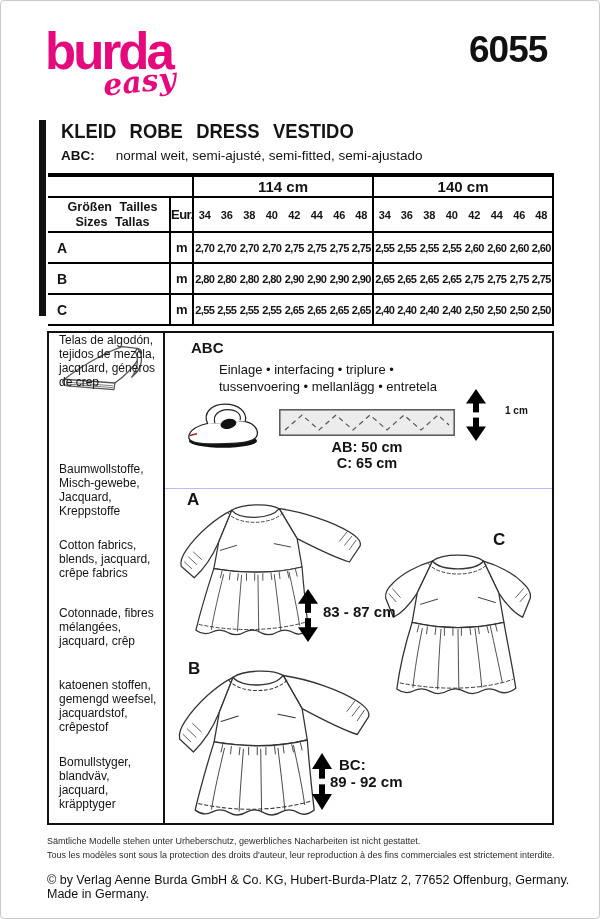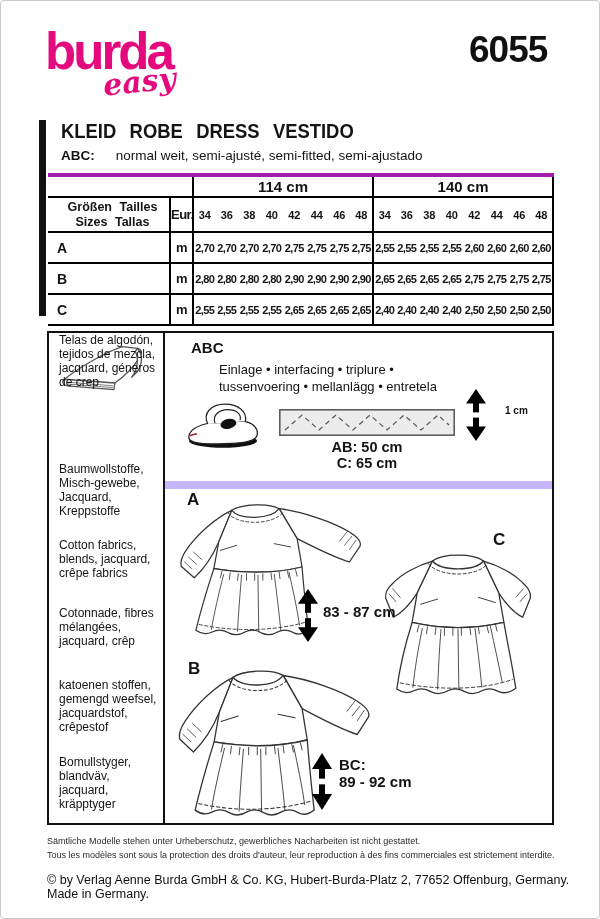--- a/index.html
+++ b/index.html
@@ -15,21 +15,21 @@
     font-style:italic;font-weight:700;font-size:30px;color:#e5097e;transform:rotate(-6deg);}
   .pattern-number{position:absolute;left:468px;top:28px;font-size:37px;font-weight:700;letter-spacing:-1px;color:#111;}
   
   .title-bar{position:absolute;left:38px;top:119px;width:7px;height:196px;background:#111;}
   .main-title{position:absolute;left:60px;top:119px;font-size:20px;font-weight:700;
     word-spacing:9px;letter-spacing:0px;transform:scaleX(.92);transform-origin:left top;white-space:nowrap;}
   .fit-line{position:absolute;left:60px;top:147px;font-size:13.5px;white-space:nowrap;}
   .fit-line b{margin-right:21px;}
   
   table.yardage{position:absolute;left:47px;top:172px;width:506px;border-collapse:collapse;
-    table-layout:fixed;border-top:4px solid #a21caf;}
+    table-layout:fixed;border-top:4px solid #000000;}
   .yardage td{border-bottom:2px solid #000;padding:0;vertical-align:middle;text-align:center;
     font-weight:700;overflow:hidden;white-space:nowrap;}
   .yardage .bl{border-left:2px solid #000;}
   .yardage .br{border-right:2px solid #000;}
   .yardage col.c-lbl{width:122px;} .yardage col.c-eur{width:23px;} .yardage col.c-sz{width:22.5px;}
   .yardage tr.r-grp td{height:19px;font-size:15px;}
   .yardage tr.r-sz td{height:33px;}
   .yardage td.hlbl{text-align:center;padding-left:8px;font-size:12.5px;line-height:1.2;word-spacing:4px;}
   .yardage td.eur{font-size:13px;letter-spacing:-0.5px;}
   .yardage td.sz{font-size:11px;}
@@ -39,21 +39,21 @@
   
   .main-box{position:absolute;left:46px;top:330px;width:507px;height:494px;
     border:2px solid #111;box-sizing:border-box;}
   .sidebar{position:absolute;left:0;top:0;width:116px;height:100%;border-right:2px solid #111;box-sizing:border-box;}
   .fabric-icon{position:absolute;left:8px;top:8px;}
   .fabric-list{position:absolute;left:0;top:0;width:100%;height:100%;}
   .fabric-item{position:absolute;left:10px;width:100px;font-size:12px;line-height:1.17;}
   .fabric-item:nth-child(1){top:61px;} .fabric-item:nth-child(2){top:129px;}
   .fabric-item:nth-child(3){top:205px;} .fabric-item:nth-child(4){top:273px;}
   .fabric-item:nth-child(5){top:345px;} .fabric-item:nth-child(6){top:422px;}
-  .abc-panel{position:absolute;left:116px;top:0;right:0;height:156px;border-bottom:8px solid #c4b5fd;box-sizing:border-box;}
+  .abc-panel{position:absolute;left:116px;top:0;right:0;height:156px;border-bottom:1px solid #c4b5fd;box-sizing:border-box;}
   .abc-heading{position:absolute;left:26px;top:6px;font-size:15px;font-weight:700;}
   .abc-materials{position:absolute;left:26px;top:28px;width:232px;font-size:13px;line-height:1.32;margin-left:28px;}
   .iron{position:absolute;left:18px;top:64px;}
   .strip{position:absolute;left:114px;top:76px;}
   .strip-ab{position:absolute;left:114px;top:106px;width:176px;text-align:center;font-size:14.5px;font-weight:700;}
   .strip-c{position:absolute;left:114px;top:122px;width:176px;text-align:center;font-size:14.5px;font-weight:700;}
   .arrow-1cm{position:absolute;left:300px;top:56px;}
   .label-1cm{position:absolute;left:340px;top:72px;font-size:10px;font-weight:700;}
   
   .view-label{position:absolute;font-size:17px;font-weight:700;z-index:3;}
@@ -282,21 +282,21 @@
     </svg>
 
   <div class="view-label" style="left:187px;top:658px">B</div>
   <svg class="dress" style="left:170px;top:656px" width="207" height="166" viewBox="0 0 240 180" preserveAspectRatio="none">
       <use href="#dressLong"></use>
     </svg>
   <svg class="measure-arrow" style="left:310px;top:752px" width="22" height="57">
       <use href="#measureArrow" width="22" height="57"></use>
     </svg>
   <div class="measure-label" style="left:338px;top:755px">BC:</div>
-  <div class="measure-label" style="left:338px;top:772px">89 - 92 cm</div>
+  <div class="measure-label" style="left:329px;top:772px">89 - 92 cm</div>
 
   <div class="footer-lines" id="footer-lines">
       <div class="footer-line">Sämtliche Modelle stehen unter Urheberschutz, gewerbliches Nacharbeiten ist nicht gestattet.</div>
       <div class="footer-line">Tous les modèles sont sous la protection des droits d'auteur, leur reproduction à des fins commerciales est strictement interdite.</div>
     </div>
   <div class="footer-copyright">© by Verlag Aenne Burda GmbH &amp; Co. KG, Hubert-Burda-Platz 2, 77652 Offenburg, Germany. Made in Germany.</div>
 
 </div>
 
 </body></html>

